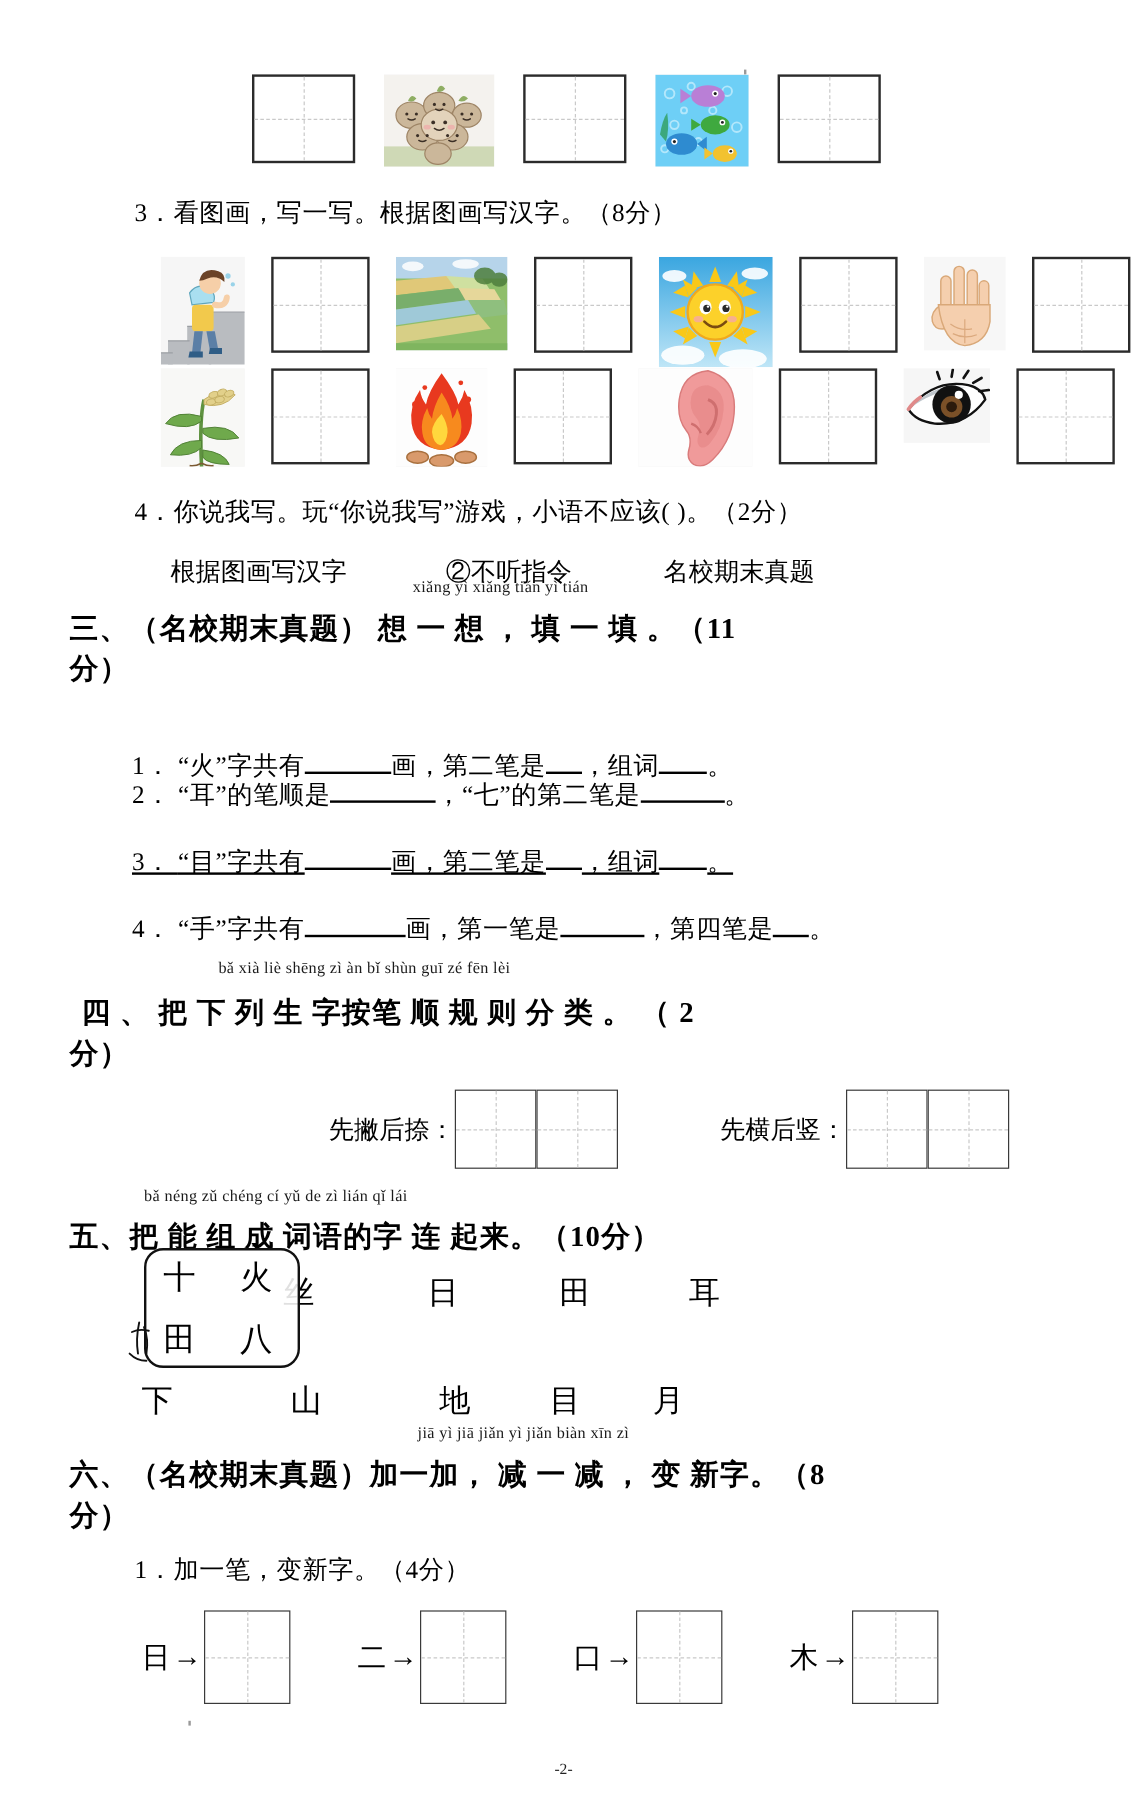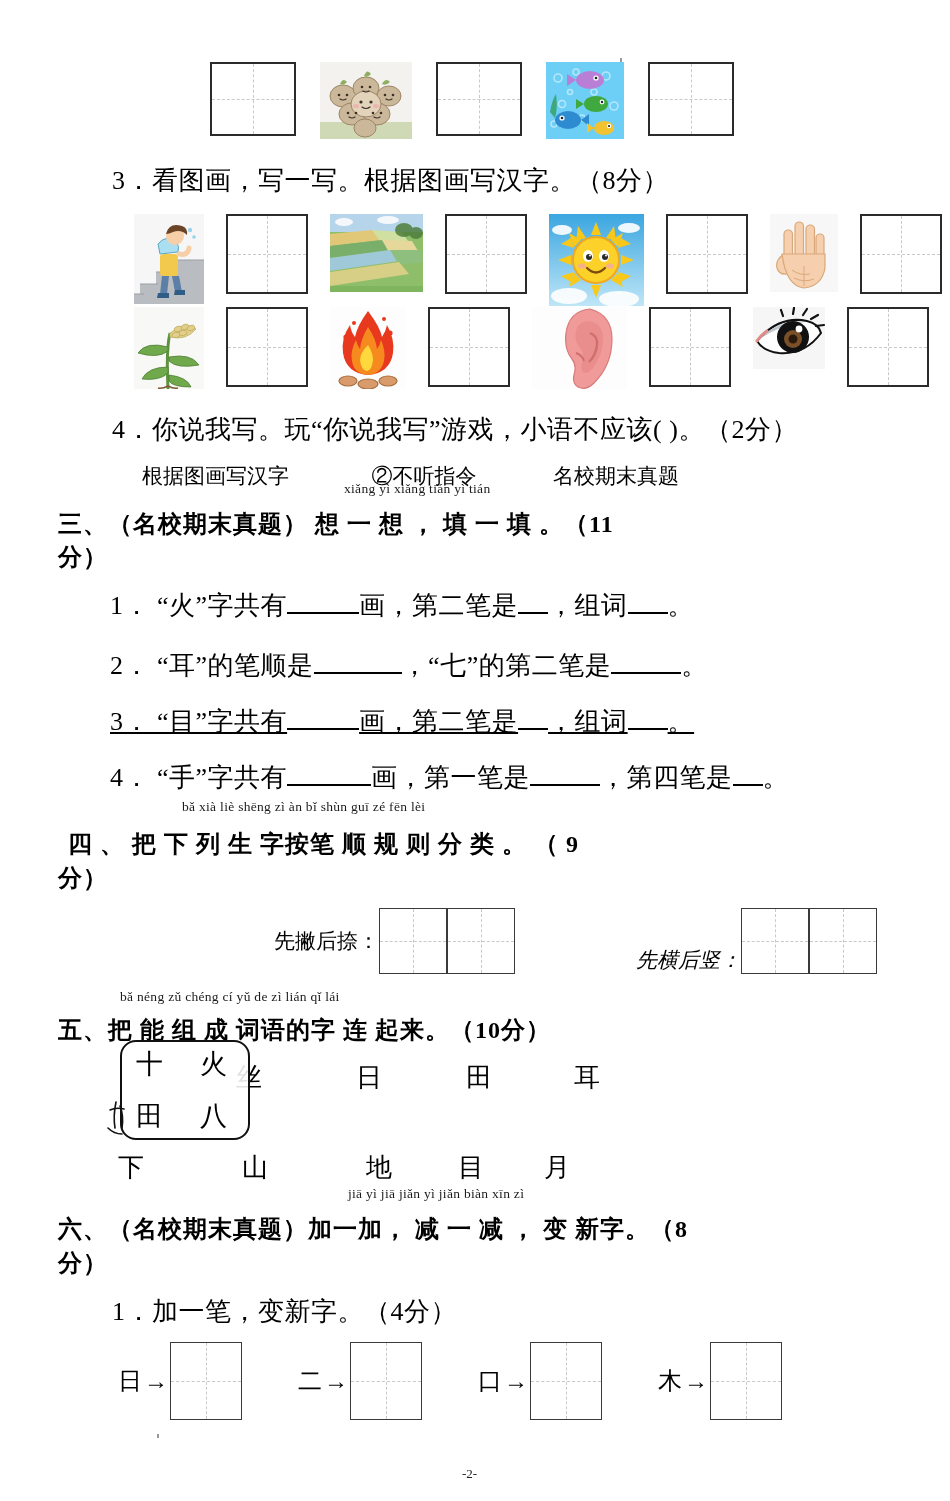--- a/index.html
+++ b/index.html
@@ -41,21 +41,21 @@
   .tzg-pair { display: flex; }
   .tzg-pair .tzg { border-right-width: 1px; }
   .tzg-pair .tzg:last-child { border-left-width: 1px; }
 
   
   .pic { position: relative; overflow: hidden; background: #f7f7f7; }
   .pic svg { display: block; width: 100%; height: 100%; }
 
   
   .q-line {
-    font-size: 26px;
+    font-size: 21px;
     letter-spacing: .5px;
     white-space: nowrap;
   }
   .sec-head {
     font-size: 24px;
     font-weight: bold;
     letter-spacing: 1px;
     white-space: nowrap;
   }
   .sec-head-cont {
@@ -410,53 +410,53 @@
   <span style="display:inline-block;width:72px"></span>
   <span>②不听指令</span>
   <span style="display:inline-block;width:66px"></span>
   <span>名校期末真题</span>
 </div>
 
 <div class="abs pinyin" style="left:344px; top:481px;">xiǎng yì xiǎng  tián yì tián</div>
 <div class="abs sec-head" style="left:58px; top:508px;">三、（名校期末真题） 想 一 想 ， 填 一 填 。（11</div>
 <div class="abs sec-head-cont" style="left:58px; top:541px;">分）</div>
 
-<div class="abs q-line" style="left:110px; top:588px;">
+<div class="abs q-line" style="left:110px; top:624px;">
   <span>1．</span>
   <span>“火”字共有</span><span class="blank" style="width:72px"></span><span>画，第二笔是</span><span class="blank" style="width:30px"></span><span>，组词</span><span class="blank" style="width:40px"></span><span>。</span>
 </div>
 
 <div class="abs q-line" style="left:110px; top:648px;">
   <span>2．</span>
   <span>“耳”的笔顺是</span><span class="blank" style="width:88px"></span><span>，“七”的第二笔是</span><span class="blank" style="width:70px"></span><span>。</span>
 </div>
 
 <div class="abs q-line" style="left:110px; top:704px;text-decoration:underline;">
   <span>3．</span>
   <span>“目”字共有</span><span class="blank" style="width:72px"></span><span>画，第二笔是</span><span class="blank" style="width:30px"></span><span>，组词</span><span class="blank" style="width:40px"></span><span>。</span>
 </div>
 
 <div class="abs q-line" style="left:110px; top:760px;text-align:center;">
   <span>4．</span>
   <span>“手”字共有</span><span class="blank" style="width:84px"></span><span>画，第一笔是</span><span class="blank" style="width:70px"></span><span>，第四笔是</span><span class="blank" style="width:30px"></span><span>。</span>
 </div>
 
 <div class="abs pinyin" style="left:182px; top:799px;">bǎ xià liè shēng zì àn bǐ shùn guī zé fēn lèi</div>
-<div class="abs sec-head" style="left:68px; top:828px;">四 、 把 下 列  生  字按笔 顺  规 则 分 类 。 （ 9</div>
+<div class="abs sec-head" style="left:68px; top:828px;">四 、 把 下 列  生  字按笔 顺  规 则 分 类 。 （ 2</div>
 <div class="abs sec-head-cont" style="left:58px; top:862px;">分）</div>
 
 <div class="abs" style="left:274px; top:908px; display:flex; align-items:center;">
   <span class="label-txt">先撇后捺：</span>
   <div class="tzg-pair">
     <div class="tzg thin" style="width:68px;height:66px;"></div>
     <div class="tzg thin" style="width:68px;height:66px;"></div>
   </div>
 </div>
 
-<div class="abs" style="left:636px; top:908px; display:flex; align-items:flex-end;font-style:italic;">
+<div class="abs" style="left:600px; top:908px; display:flex; align-items:center;">
   <span class="label-txt">先横后竖：</span>
   <div class="tzg-pair">
     <div class="tzg thin" style="width:68px;height:66px;"></div>
     <div class="tzg thin" style="width:68px;height:66px;"></div>
   </div>
 </div>
 
 <div class="abs pinyin" style="left:120px; top:989px;">bǎ néng zǔ chéng cí yǔ de zì lián qǐ lái</div>
 <div class="abs sec-head" style="left:58px; top:1014px;">五、把 能 组 成 词语的字 连 起来。（10分）</div>
 

